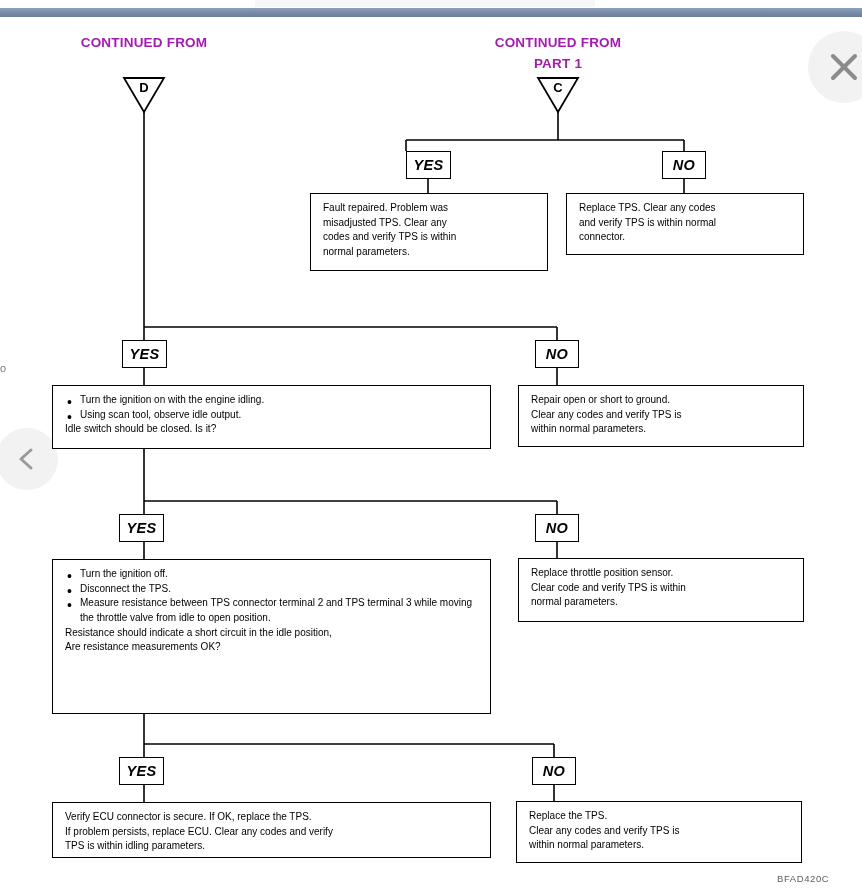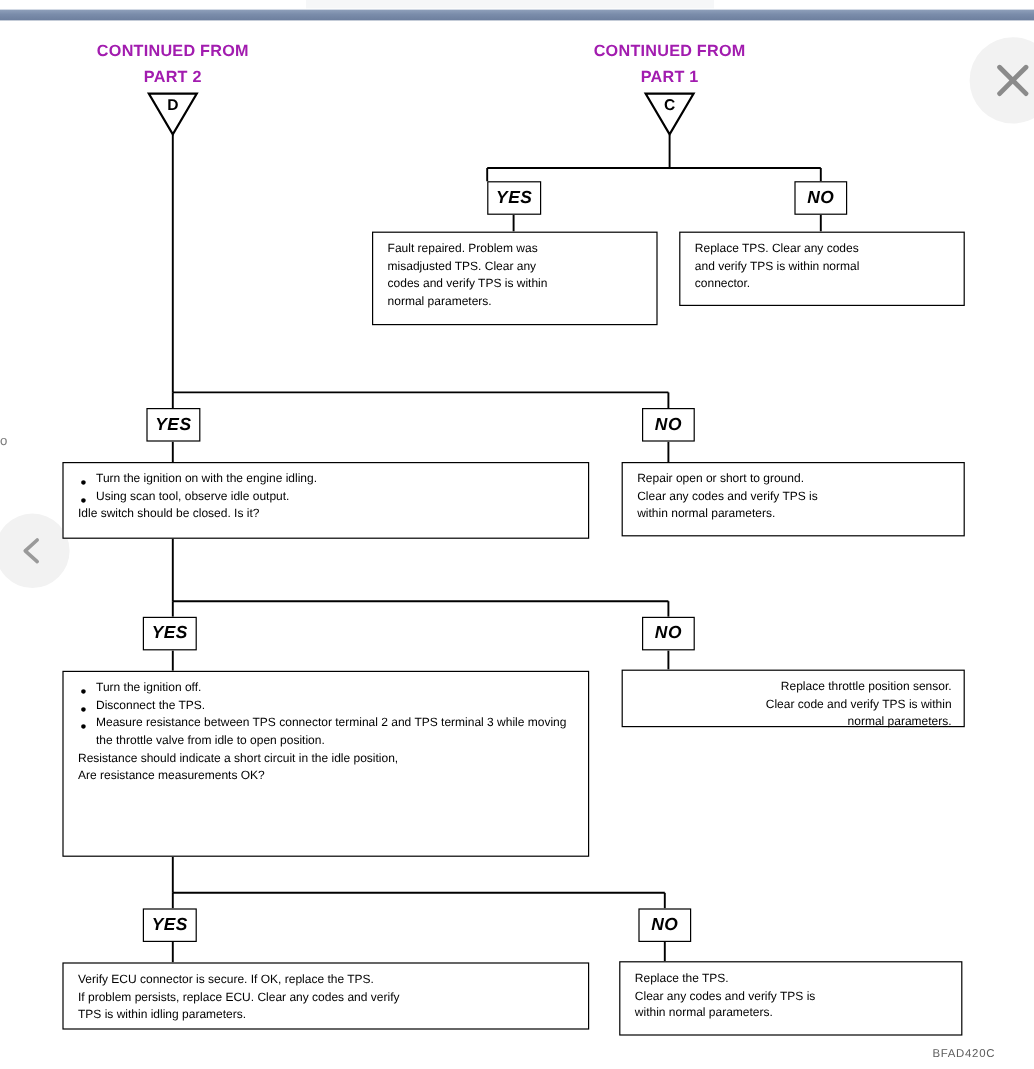--- a/index.html
+++ b/index.html
@@ -229,21 +229,20 @@
       <line class="wire" x1="144" y1="697" x2="144" y2="727"></line>
       <line class="wire" x1="144" y1="727" x2="554" y2="727"></line>
       <line class="wire" x1="554" y1="727" x2="554" y2="740"></line>
       <line class="wire" x1="144" y1="727" x2="144" y2="740"></line>
       <line class="wire" x1="144" y1="768" x2="144" y2="785"></line>
       <line class="wire" x1="554" y1="768" x2="554" y2="784"></line>
     </svg>
 
     <div class="continued" style="left:59px; top:16px; width:170px;">
       <div>CONTINUED FROM</div>
-      <div class="ln2">PART 2</div>
     </div>
     <div class="tri-letter" style="left:129px; top:63px;">D</div>
 
     <div class="continued" style="left:473px; top:16px; width:170px;">
       <div>CONTINUED FROM</div>
       <div class="ln2">PART 1</div>
     </div>
     <div class="tri-letter" style="left:543px; top:63px;">C</div>
 
     <div class="yn-box" style="left:406px; top:134px; width:45px; height:28px;">YES</div>
@@ -285,21 +284,21 @@
     <div class="txt-box" style="left:52px; top:542px; width:439px; height:155px;">
       <ul>
         <li>Turn the ignition off.</li>
         <li>Disconnect the TPS.</li>
         <li>Measure resistance between TPS connector terminal 2 and TPS terminal 3 while moving the throttle valve from idle to open position.</li>
       </ul>
       <p class="plain">Resistance should indicate a short circuit in the idle position,</p>
       <p class="plain">Are resistance measurements OK?</p>
     </div>
 
-    <div class="txt-box" style="left:518px; top:541px; width:286px; height:48px;text-align:right;">
+    <div class="txt-box" style="left:518px; top:541px; width:286px; height:64px;">
       <p class="plain">Replace throttle position sensor.</p>
       <p class="plain">Clear code and verify TPS is within</p>
       <p class="plain">normal parameters.</p>
     </div>
 
     <div class="yn-box" style="left:119px; top:740px; width:45px; height:28px;">YES</div>
     <div class="yn-box" style="left:532px; top:740px; width:44px; height:28px;">NO</div>
 
     <div class="txt-box" style="left:52px; top:785px; width:439px; height:56px;">
       <p class="plain">Verify ECU connector is secure. If OK, replace the TPS.</p>

